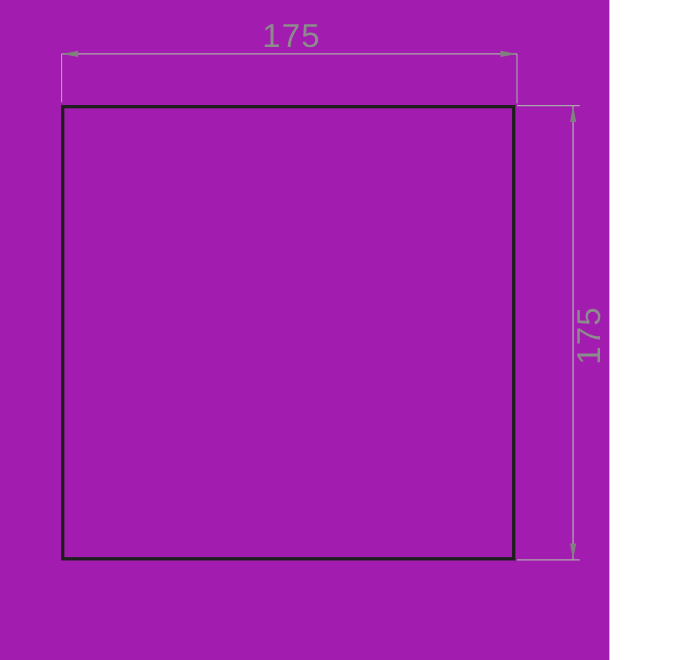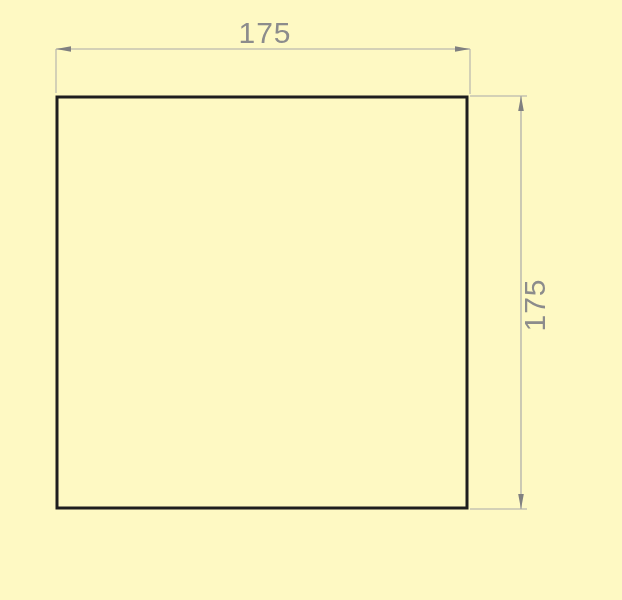--- a/index.html
+++ b/index.html
@@ -3,23 +3,23 @@
 <meta charset="utf-8">
 <style>
   html, body {
     margin: 0;
     padding: 0;
     background: #ffffff;
     font-family: "Liberation Sans", sans-serif;
   }
   .canvas {
     position: relative;
-    width: 622px;
+    width: 554px;
     height: 600px;
-    background: #fef9c3;
+    background: #a21caf;
     overflow: hidden;
   }
   svg { display: block; }
   .outline-rect {
     fill: none;
     stroke-width: 3;
   }
   .dim-line {
     stroke-width: 1.2;
     fill: none;

